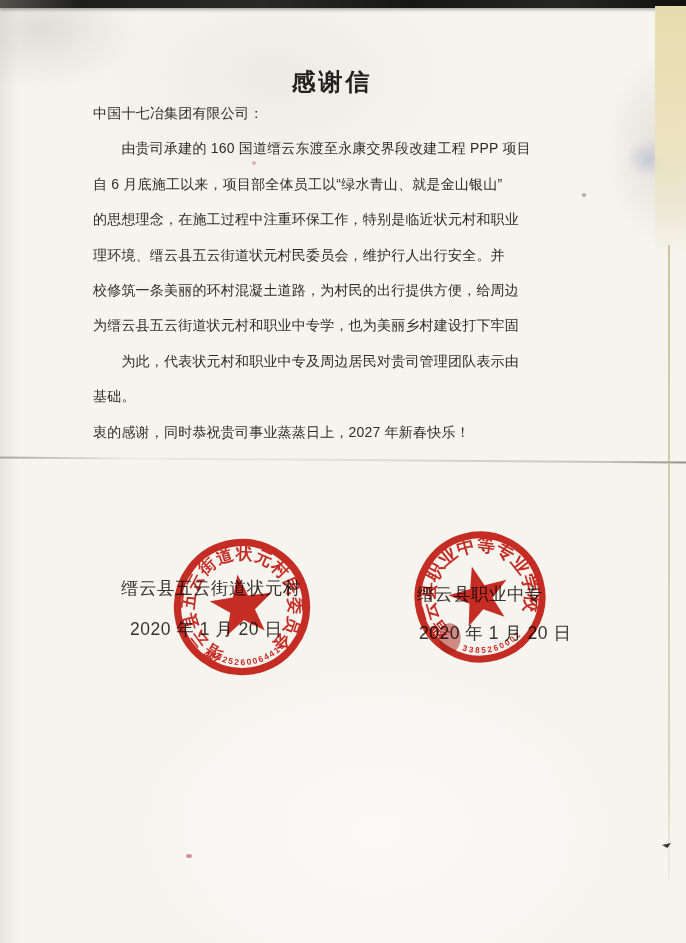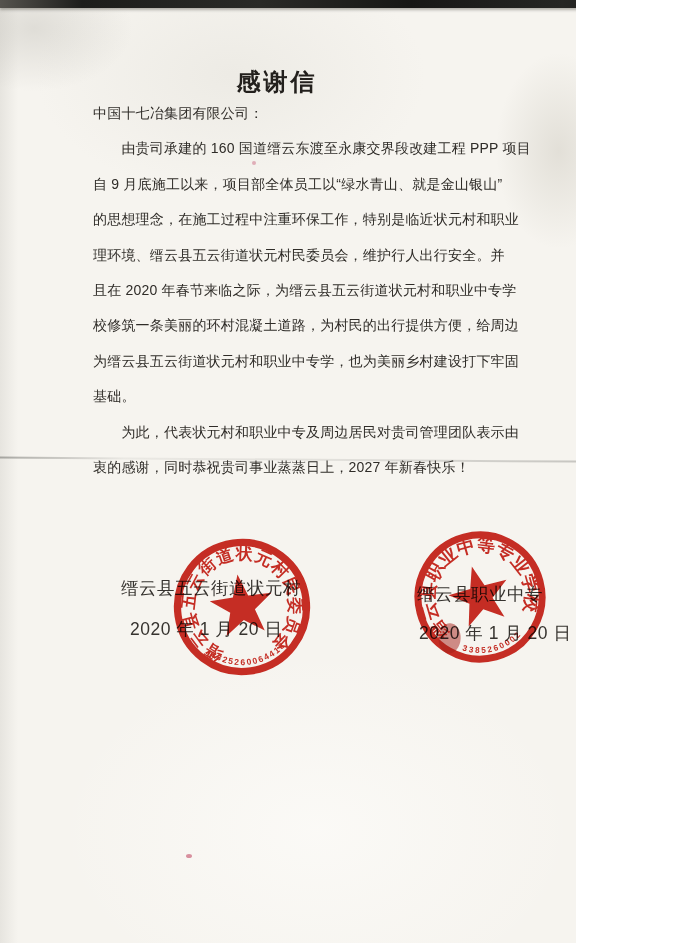--- a/index.html
+++ b/index.html
@@ -1,17 +1,17 @@
 <!DOCTYPE html>
 <html><head>
 <meta charset="utf-8">
 <style>
   html,body{margin:0;padding:0;background:#ffffff;}
   .page{
-    position:relative;width:576px;height:943px;overflow:hidden;
+    position:relative;width:686px;height:943px;overflow:hidden;
     background-color:#f6f4ef;
     background-image:
       radial-gradient(ellipse 140px 90px at 6% 3%, rgba(170,168,160,0.30), rgba(170,168,160,0) 70%),
       radial-gradient(ellipse 90px 140px at 97% 16%, rgba(175,170,155,0.28), rgba(175,170,155,0) 70%),
       radial-gradient(ellipse 260px 160px at 40% 8%, rgba(220,218,210,0.35), rgba(220,218,210,0) 75%),
       radial-gradient(ellipse 320px 220px at 55% 88%, rgba(252,251,248,0.8), rgba(252,251,248,0) 80%),
       linear-gradient(90deg, rgba(175,173,166,0.22), rgba(175,173,166,0) 18px);
     font-family:"Liberation Sans", sans-serif;
     color:#2f2c28;
   }
@@ -81,28 +81,27 @@
   <div class="speck pink1"></div>
   <div class="speck pink2"></div>
   <div class="speck gray1"></div>
   <div class="speck dark1"></div>
 
   <h1 class="title">感谢信</h1>
 
   <div class="body-text">
       <div class="line">中国十七冶集团有限公司：</div>
       <div class="line">　　由贵司承建的 160 国道缙云东渡至永康交界段改建工程 PPP 项目</div>
-      <div class="line">自 9 月底施工以来，项目部全体员工以“绿水青山、就是金山银山”</div>
+      <div class="line">自 6 月底施工以来，项目部全体员工以“绿水青山、就是金山银山”</div>
       <div class="line">的思想理念，在施工过程中注重环保工作，特别是临近状元村和职业</div>
       <div class="line">理环境、缙云县五云街道状元村民委员会，维护行人出行安全。并</div>
-      <div class="line">且在 2020 年春节来临之际，为缙云县五云街道状元村和职业中专学</div>
       <div class="line">校修筑一条美丽的环村混凝土道路，为村民的出行提供方便，给周边</div>
       <div class="line">为缙云县五云街道状元村和职业中专学，也为美丽乡村建设打下牢固</div>
+      <div class="line">　　为此，代表状元村和职业中专及周边居民对贵司管理团队表示由</div>
       <div class="line">基础。</div>
-      <div class="line">　　为此，代表状元村和职业中专及周边居民对贵司管理团队表示由</div>
       <div class="line">衷的感谢，同时恭祝贵司事业蒸蒸日上，2027 年新春快乐！</div>
     </div>
 
   <div class="sig l-org">缙云县五云街道状元村</div>
   <div class="sig l-date">2020 年 1 月 20 日</div>
   <div class="sig r-org">缙云县职业中专</div>
   <div class="sig r-date">2020 年 1 月 20 日</div>
 
   <div class="seal left">
     <svg width="160" height="160" viewBox="-80 -80 160 160">

